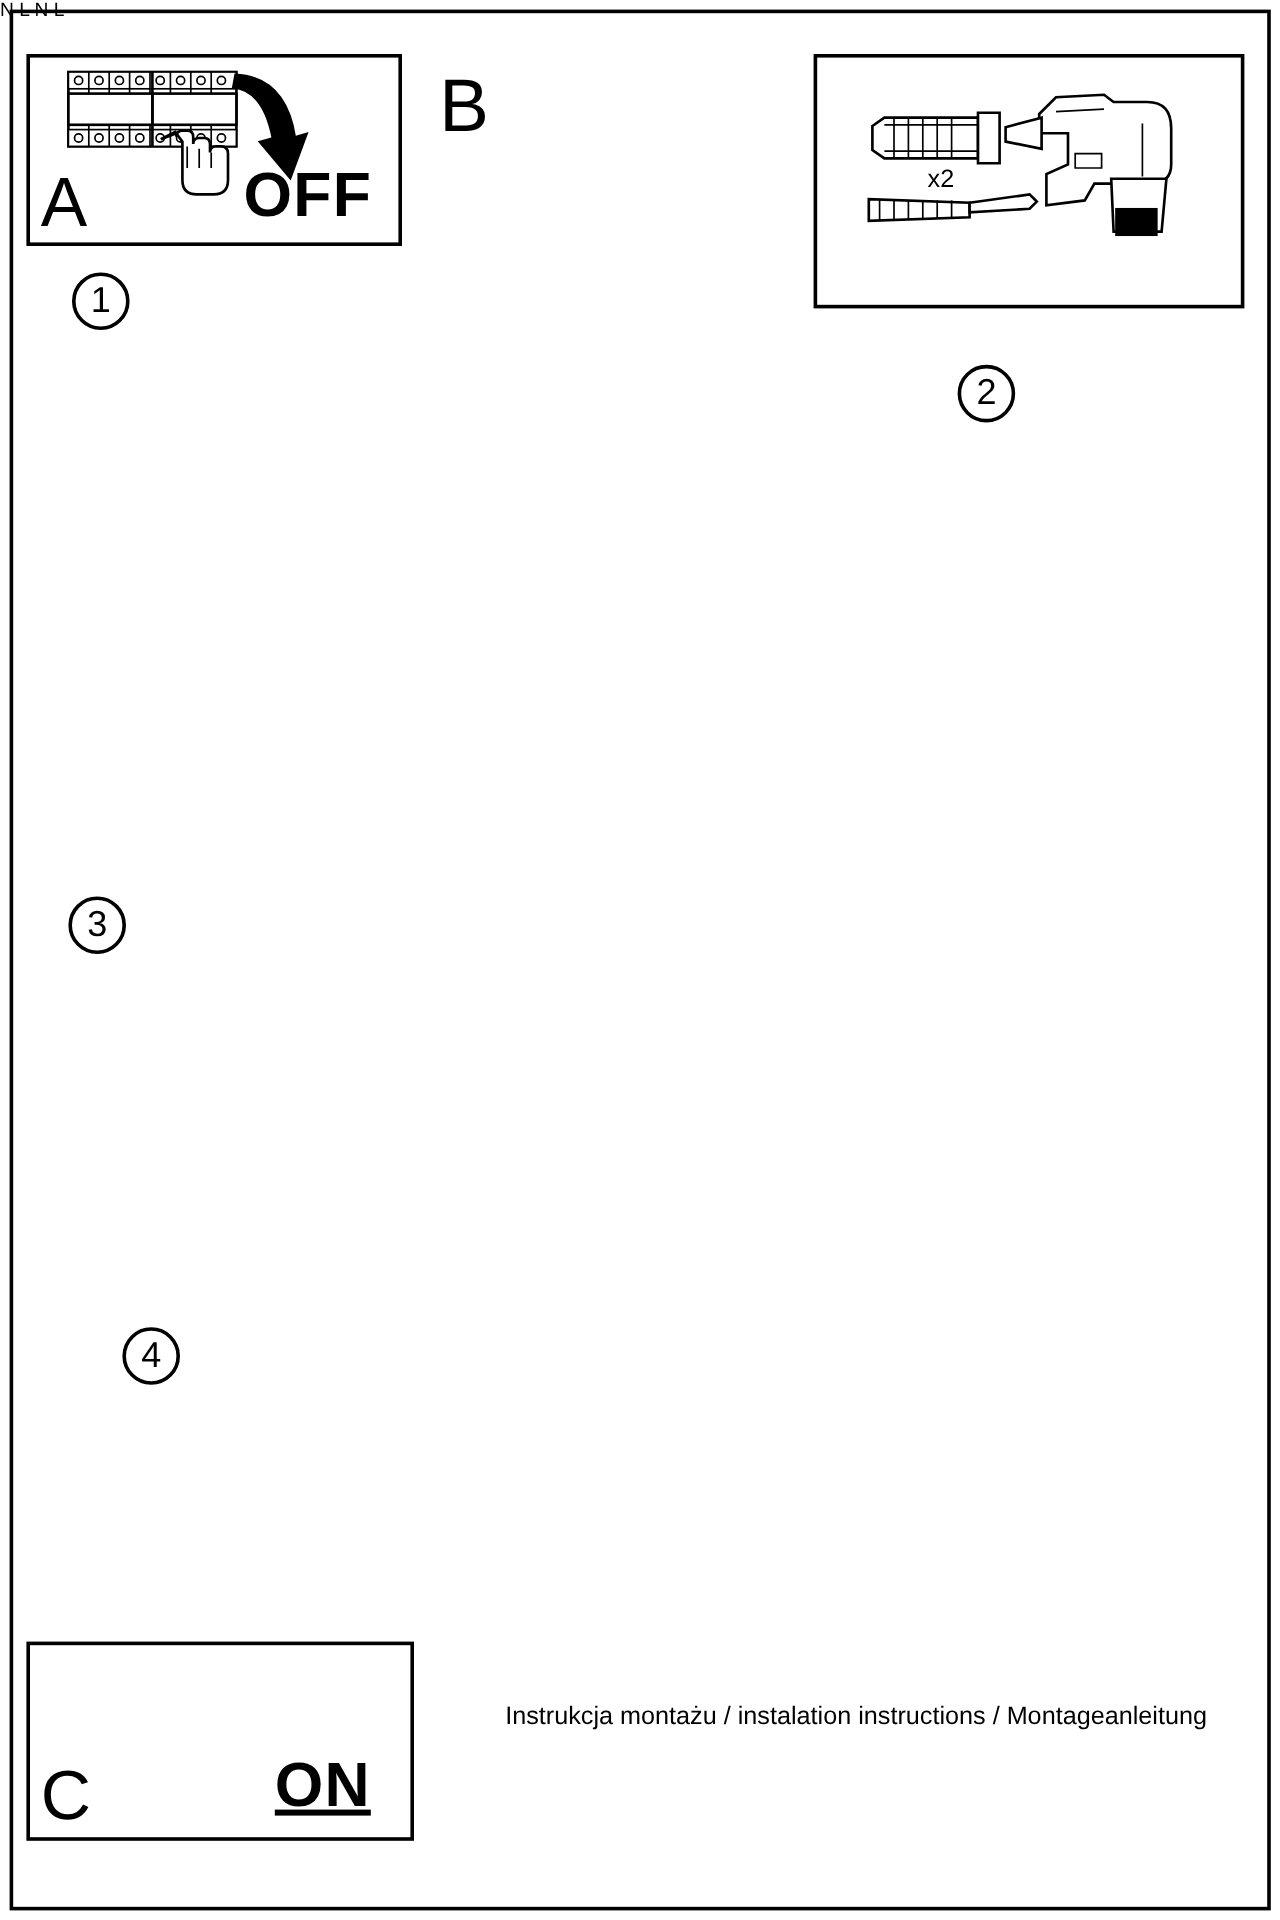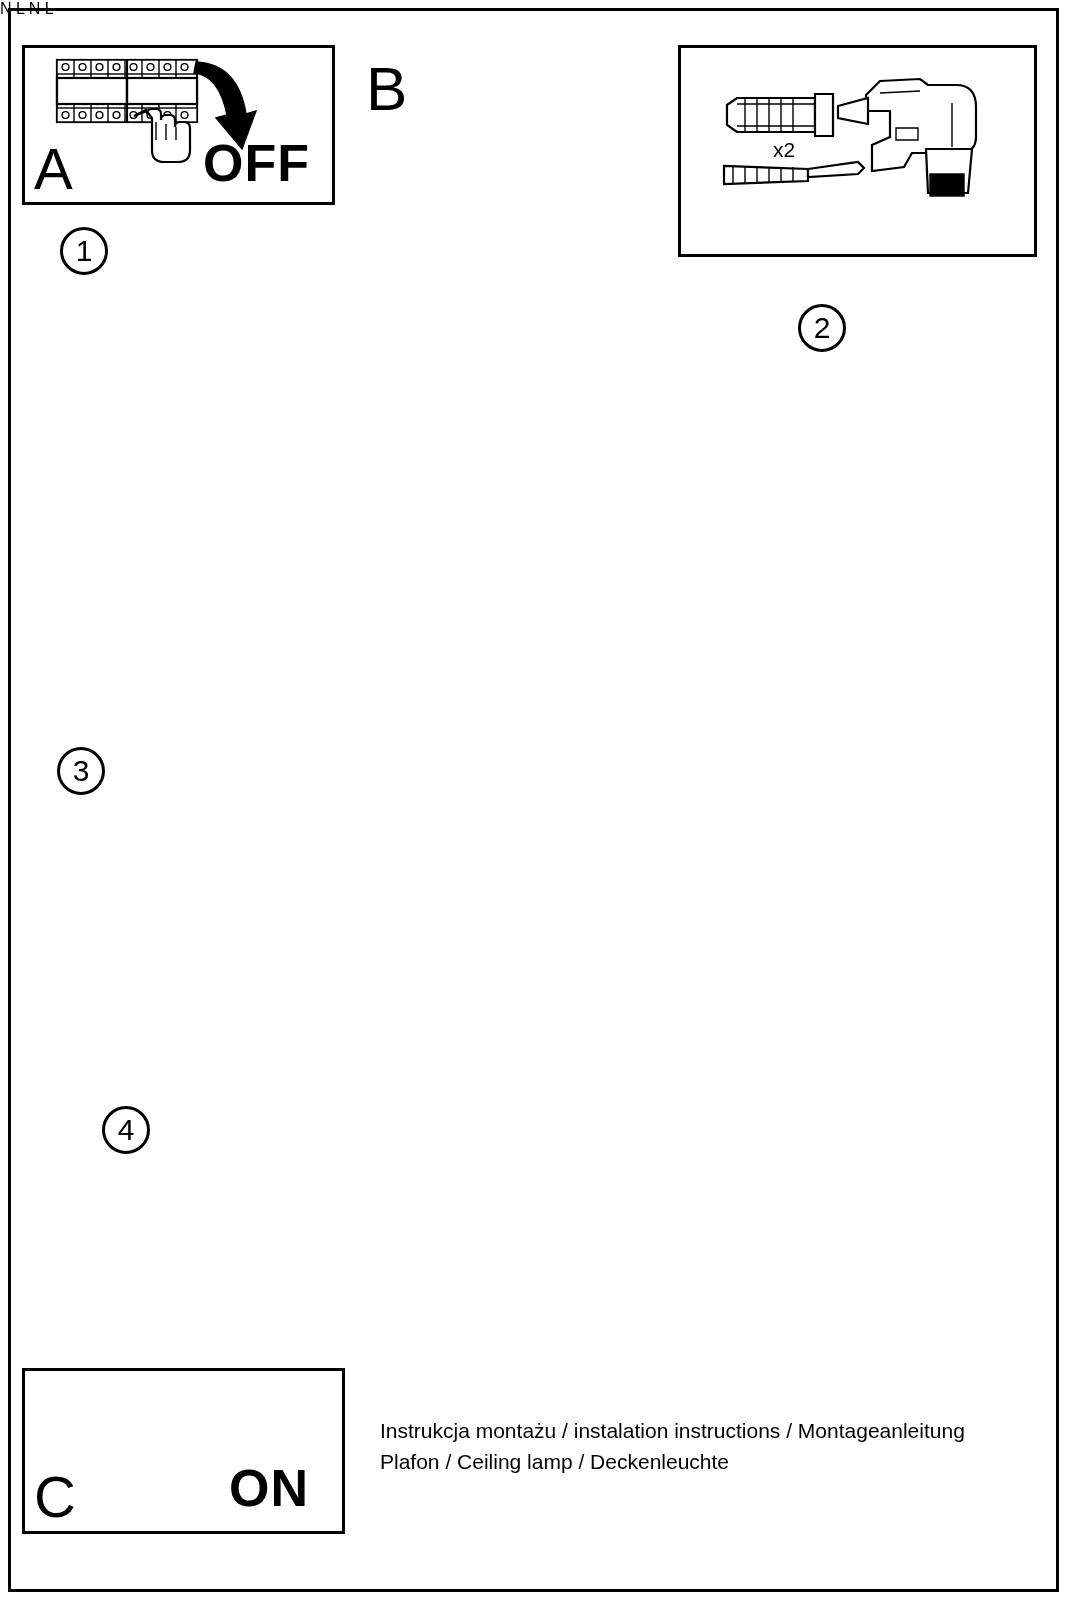--- a/index.html
+++ b/index.html
@@ -47,21 +47,21 @@
   .label-b { left: 366px; top: 58px; font-size: 62px; }
   .label-c { left: 34px; top: 1468px; }
 
   .word {
     position: absolute;
     font-size: 52px;
     font-weight: 700;
     letter-spacing: 1px;
   }
   .word-off { left: 203px; top: 133px; }
-  .word-on { left: 229px; top: 1458px; }
+  .word-on { left: 229px; top: 1458px; text-decoration: underline; }
 
   .step-num {
     position: absolute;
     width: 48px;
     height: 48px;
     border: 3px solid #000;
     border-radius: 50%;
     box-sizing: border-box;
     font-size: 30px;
     text-align: center;
@@ -79,21 +79,21 @@
     font-size: 21px;
   }
 
   .footer {
     position: absolute;
     left: 380px;
     top: 1415px;
     font-size: 21px;
     line-height: 31px;
   }
-  .footer div { white-space: nowrap; }
+  .footer div { white-space: nowrap; margin-left: 41px; }
 
   svg { position: absolute; left: 0; top: 0; overflow: visible; }
   .ln { fill: none; stroke: #000; stroke-width: 2.2; }
   .ln-thin { fill: none; stroke: #000; stroke-width: 1.4; }
   .ln-thick { fill: none; stroke: #000; stroke-width: 3; }
   .fillw { fill: #fff; stroke: #000; stroke-width: 2.2; }
   .fillw-thin { fill: #fff; stroke: #000; stroke-width: 1.4; }
   .fillb { fill: #000; stroke: #000; stroke-width: 1.4; }
 </style>
 </head>
@@ -477,16 +477,15 @@
   <div class="big-letter label-c">C</div>
   <div class="word word-on">ON</div>
 
   <div class="step-num step-1">1</div>
   <div class="step-num step-2">2</div>
   <div class="step-num step-3">3</div>
   <div class="step-num step-4">4</div>
 
   <div class="footer">
     <div>Instrukcja montażu / instalation instructions / Montageanleitung</div>
-    <div>Plafon / Ceiling lamp / Deckenleuchte</div>
   </div>
 
 </div>
 
 </body></html>

